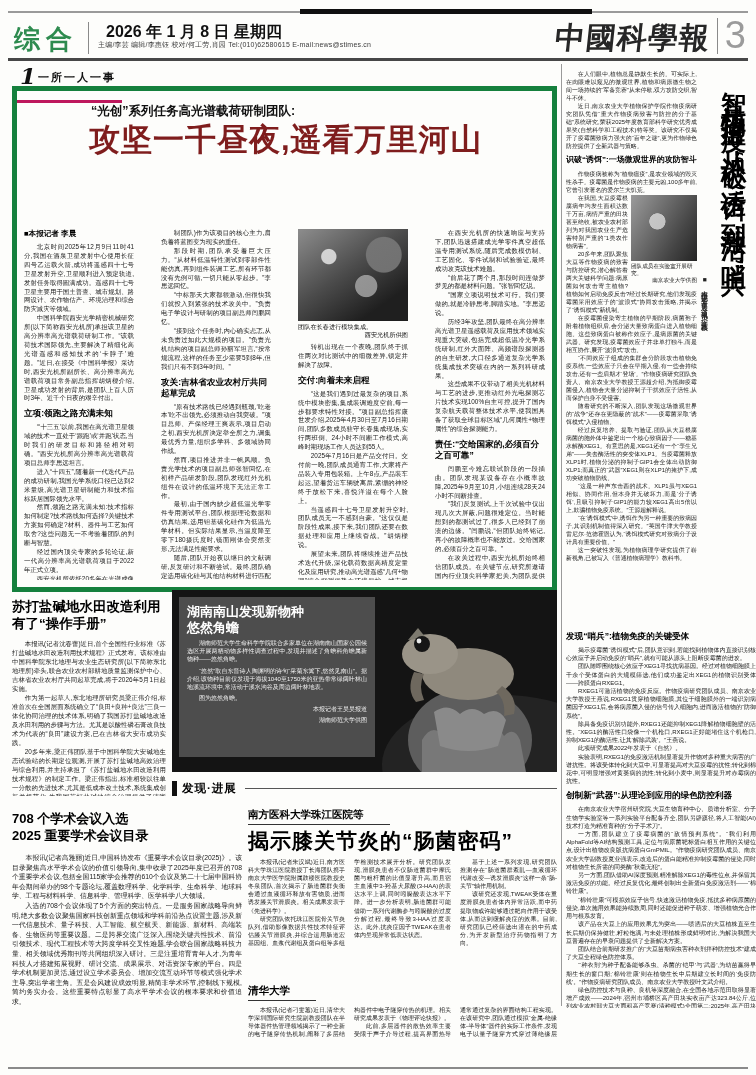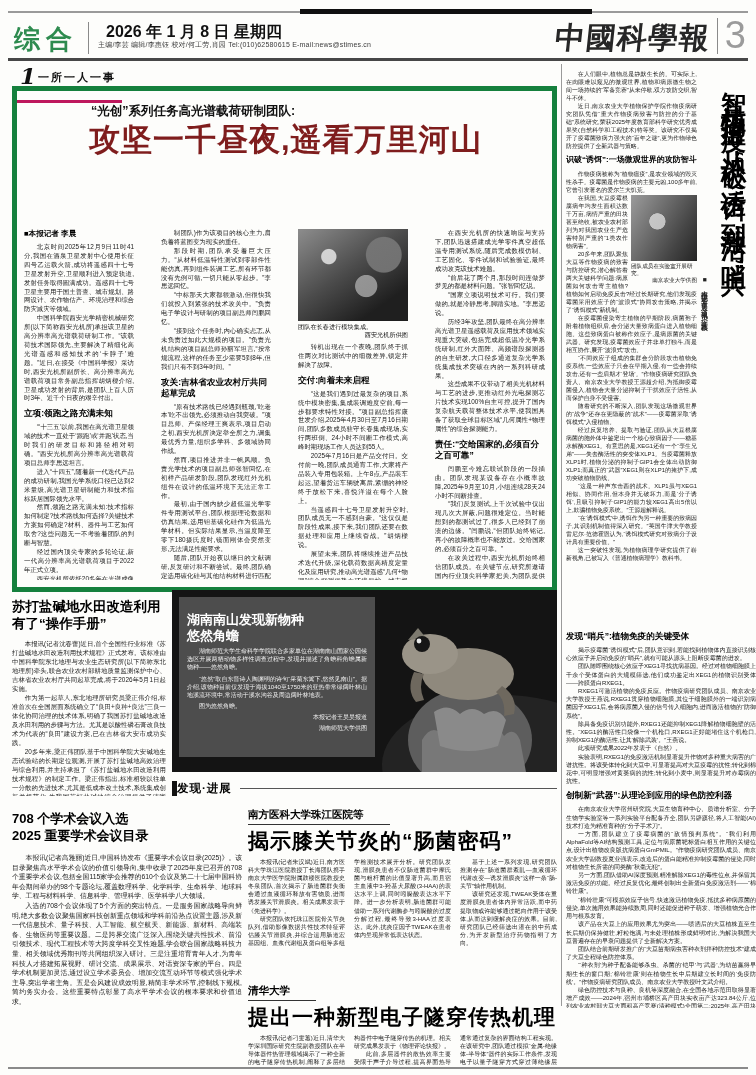--- a/index.html
+++ b/index.html
@@ -39,27 +39,27 @@
   .ph-credit{font-size:6.2px;line-height:8px;color:#111;text-align:right;}
   
   .soda{position:absolute;left:12px;top:598px;width:154px;height:198px;overflow:hidden;}
   .soda h3{margin:0;font-size:13.5px;line-height:17px;font-weight:bold;color:#000;}
   .soda .body{margin-top:7px;}
   .soda .p{font-size:6.4px;line-height:9px;}
   
   .frog{position:absolute;left:172px;top:590px;width:385px;height:182px;background:#101010;overflow:hidden;}
   .frog svg{position:absolute;right:0;top:0;}
   .frog-panel{position:absolute;left:7px;top:7px;width:196px;height:160px;background:rgba(82,82,82,.92);
-              color:#fff;padding:15px 8px;box-sizing:border-box;overflow:hidden;}
+              color:#fff;padding:7px 8px;box-sizing:border-box;overflow:hidden;}
   .frog-title{font-size:13px;font-weight:bold;line-height:16px;color:#fff;}
   .frog-panel .p{color:#f2f2f2;font-size:6px;line-height:8.2px;margin-top:3px;}
   .frog-credit{font-size:6px;line-height:8px;color:#f2f2f2;text-align:right;margin-top:3px;}
   
   .sec2{position:absolute;left:172px;top:781px;width:385px;display:flex;align-items:center;}
-  .sec2-label{border-left:5px solid #111;font-size:11.5px;font-weight:bold;color:#000;letter-spacing:1px;}
+  .sec2-label{border-left:5px solid #111;padding-left:5px;font-size:11.5px;font-weight:bold;color:#000;letter-spacing:1px;}
   .sec2-line{flex:1;height:1px;background:#555;margin-left:8px;}
   
   .conf{position:absolute;left:12px;top:810px;width:230px;height:256px;overflow:hidden;}
   .conf h3{margin:0;font-size:13px;line-height:17px;font-weight:bold;color:#000;}
   .conf .body{margin-top:9px;}
   .conf .p{font-size:6.8px;line-height:9.6px;}
   
   .story{position:absolute;overflow:hidden;}
   .knee{left:248px;top:804px;width:309px;height:146px;}
   .thermal{left:248px;top:980px;width:309px;height:86px;}
@@ -220,21 +220,20 @@
     <div class="body">
         <p class="p">本报讯(记者朱汉斌)近日,南方医科大学珠江医院教授丁长海团队携手南京大学医学院附属鼓楼医院教授史冬泉团队,首次揭示了肠道菌群失衡会通过血液循环释放有害物质,进而诱发膝关节滑膜炎。相关成果发表于《先进科学》。</p>
         <p class="p">研究团队依托珠江医院骨关节炎队列,借助影像数据共性技术特征评估膝关节滑膜炎,并综合运用肠道宏基因组、血浆代谢组及蛋白组等多组学检测技术展开分析。研究团队发现,滑膜炎患者不仅肠道菌群中摩氏菌与粗杆菌的比值显著升高,而且宿主血液中3-羟基犬尿酸(3-HAA)的表达水平上调,同时吲哚酸表达水平下降。进一步分析表明,肠道菌群可能借助一系列代谢酶参与吲哚酸的过度分解过程,最终导致3-HAA过度表达。此外,抗炎症因子TWEAK在患者体内呈现异常低表达状态。</p>
         <p class="p">基于上述一系列发现,研究团队推测存在“肠道菌群紊乱—血液循环代谢改变—诱发滑膜炎”这样一条“肠-关节”轴作用机制。</p>
         <p class="p">该研究还发现,TWEAK受体在重度滑膜炎患者体内异常活跃,而中药提取物或许能够通过靶向作用于该受体,从而达到缓解炎症的效果。目前,研究团队已经筛选出潜在的中药成分,为开发新型治疗药物指明了方向。</p>
       </div>
   </div>
 
   <div class="story thermal">
     <span class="kicker">清华大学</span>
-    <h2>提出一种新型电子隧穿传热机理</h2>
     <div class="body">
         <p class="p">本报讯(记者刁雯蕙)近日,清华大学深圳国际研究生院副教授团队在半导体器件热管理领域揭示了一种全新的电子隧穿传热机制,阐释了多层结构器件中电子隧穿传热的机理。相关研究成果发表于《物理评论快报》。</p>
         <p class="p">此前,多层器件的散热效率主要受限于声子介导过程,提高界面热导通常通过复杂的界面结构工程实现。在该研究中,团队通过模拟“金属-绝缘体-半导体”器件的实际工作条件,发现电子以量子隧穿方式穿过薄绝缘层时,不仅可形成隧穿电流,也能有效传输热能,且这一传热行为违反了传统的维德曼-弗朗兹定律。这种基于电子量子隧穿的传热方式显著提升了器件界面热导,为热科学领域打开了器件设计调控的研究思路。</p>
       </div>
   </div>
 
   <div class="vrule"></div>
   <div class="plant">
     <div class="plant-upper">
         <p class="p">在人们眼中,植物总是静默生长的。可实际上,在肉眼难以窥见的微观世界,植物和病原微生物之间一场持续的“军备竞赛”从未停歇,双方攻防交织,智斗不休。</p>

